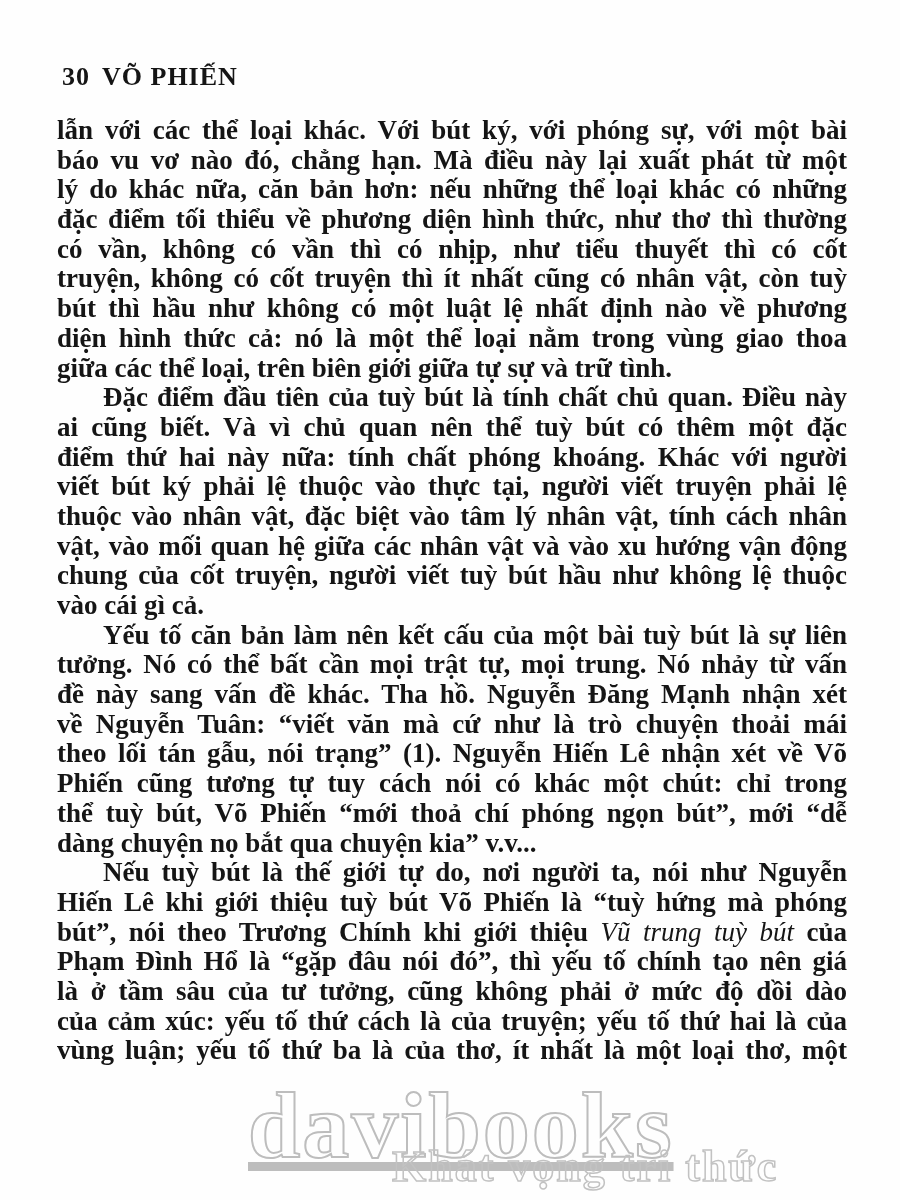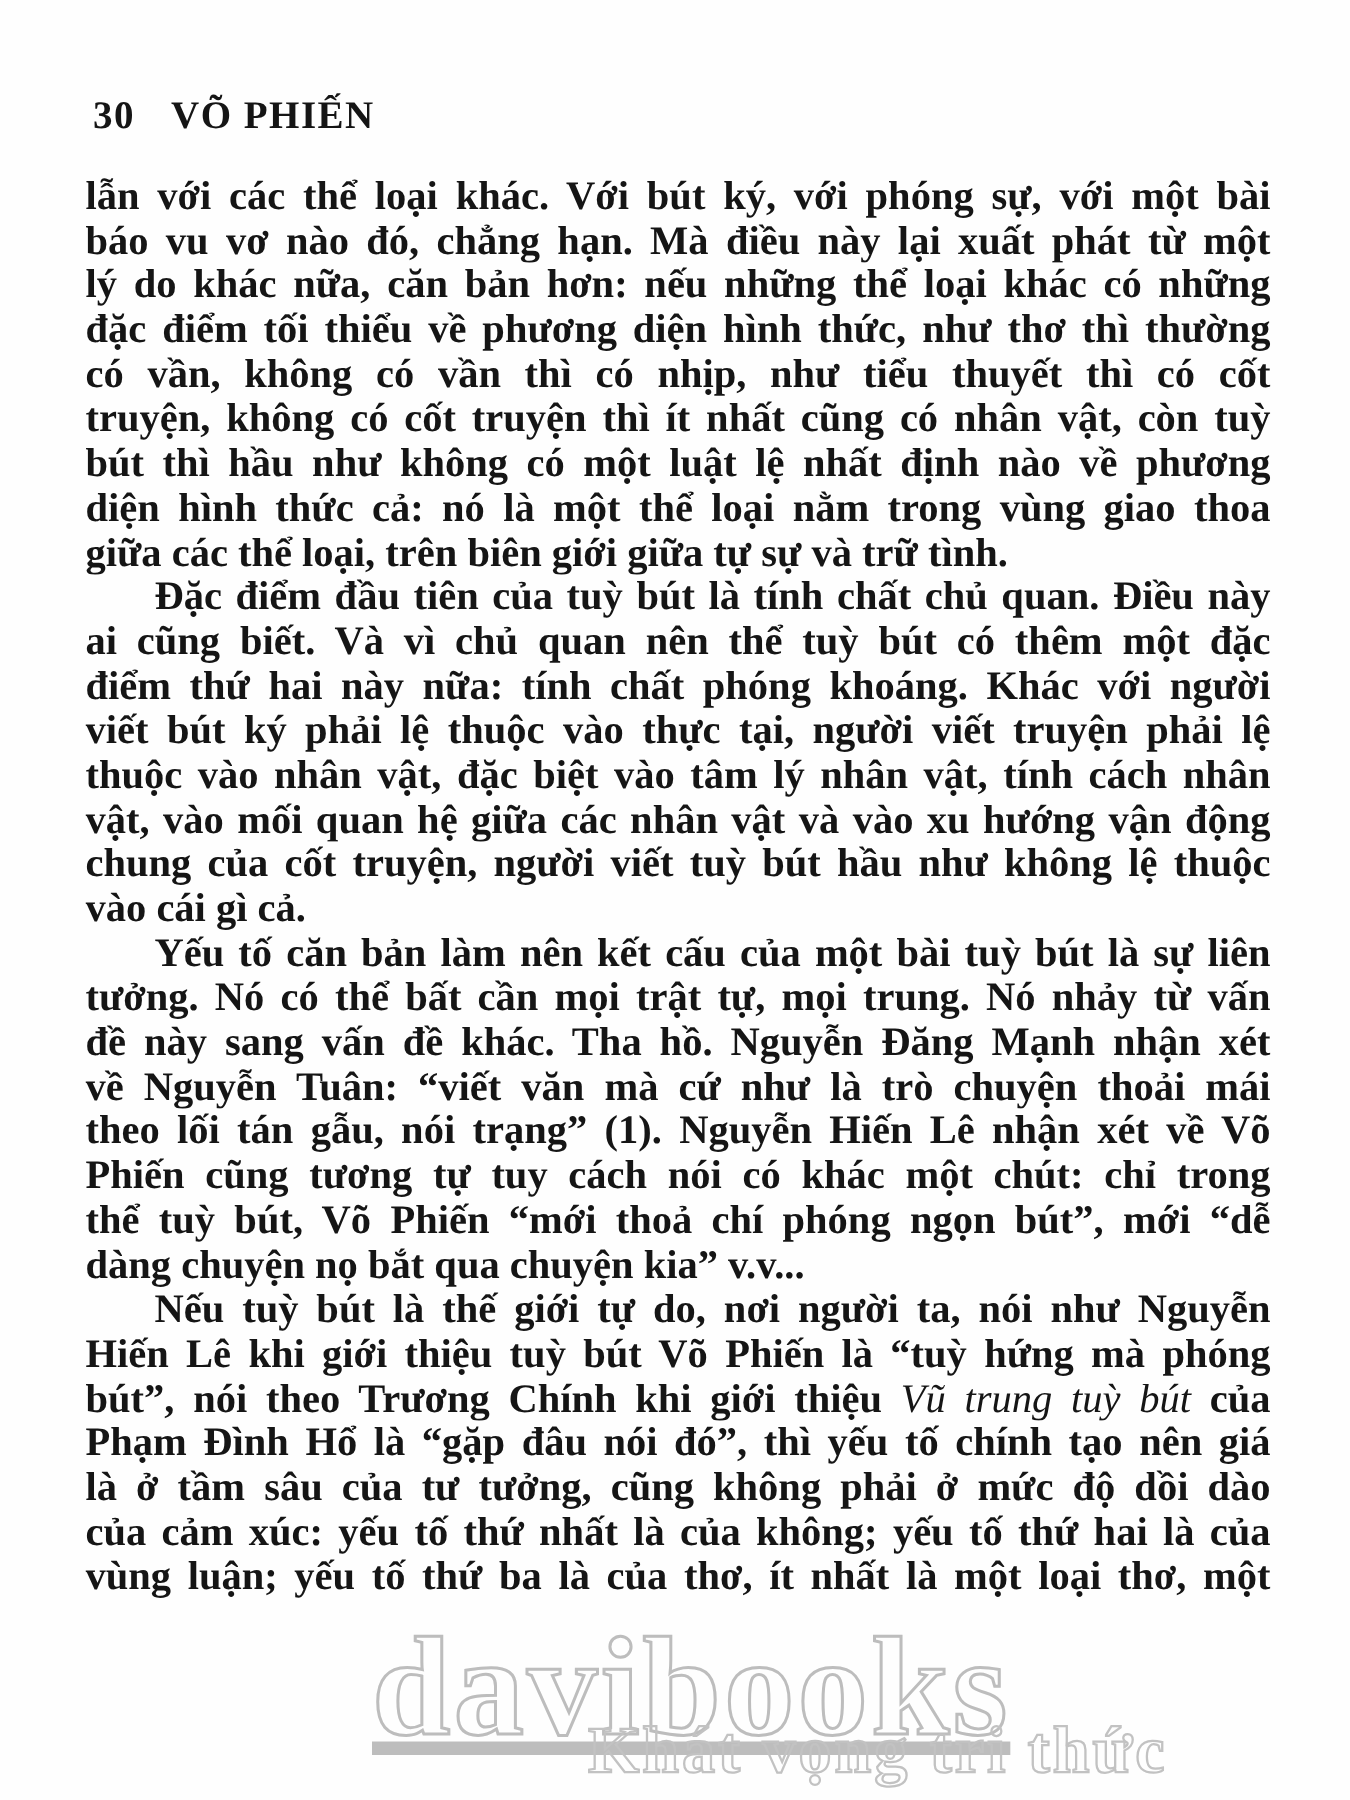--- a/index.html
+++ b/index.html
@@ -25,21 +25,21 @@
     left: 62px;
     top: 62px;
     font-size: 26px;
     font-weight: 700;
     letter-spacing: 1px;
     color: #151515;
     white-space: nowrap;
     z-index: 2;
   }
   .running-head .pagenum {
-    margin-right: 24px;
+    margin-right: 12px;
   }
   .body-text {
     position: absolute;
     left: 57px;
     top: 116px;
     width: 790px;
     z-index: 2;
   }
   .line {
     font-size: 27px;
@@ -126,20 +126,20 @@
       <div class="line">về Nguyễn Tuân: “viết văn mà cứ như là trò chuyện thoải mái</div>
       <div class="line">theo lối tán gẫu, nói trạng” (1). Nguyễn Hiến Lê nhận xét về Võ</div>
       <div class="line">Phiến cũng tương tự tuy cách nói có khác một chút: chỉ trong</div>
       <div class="line">thể tuỳ bút, Võ Phiến “mới thoả chí phóng ngọn bút”, mới “dễ</div>
       <div class="line no-justify">dàng chuyện nọ bắt qua chuyện kia” v.v...</div>
       <div class="line indent">Nếu tuỳ bút là thế giới tự do, nơi người ta, nói như Nguyễn</div>
       <div class="line">Hiến Lê khi giới thiệu tuỳ bút Võ Phiến là “tuỳ hứng mà phóng</div>
       <div class="line">bút”, nói theo Trương Chính khi giới thiệu <em>Vũ trung tuỳ bút</em> của</div>
       <div class="line">Phạm Đình Hổ là “gặp đâu nói đó”, thì yếu tố chính tạo nên giá</div>
       <div class="line">là ở tầm sâu của tư tưởng, cũng không phải ở mức độ dồi dào</div>
-      <div class="line">của cảm xúc: yếu tố thứ nhất là của không; yếu tố thứ hai là của</div>
+      <div class="line">của cảm xúc: yếu tố thứ cách là của truyện; yếu tố thứ hai là của</div>
       <div class="line">vùng luận; yếu tố thứ ba là của thơ, ít nhất là một loại thơ, một</div>
     </div>
 
   <div class="watermark watermark-title">davibooks</div>
   <div class="watermark watermark-subtitle">Khát vọng tri thức</div>
 
 </div>
 
 </body></html>

